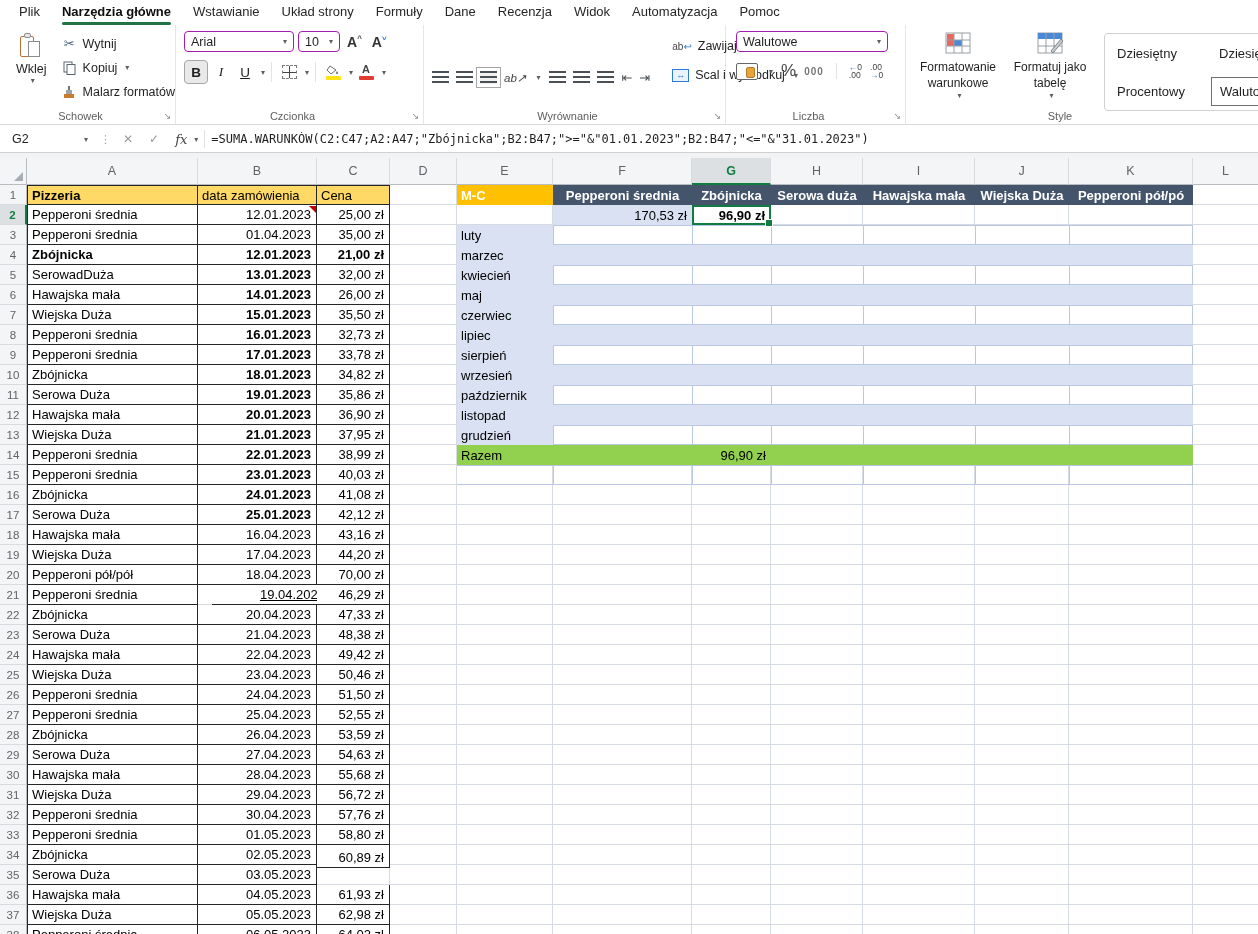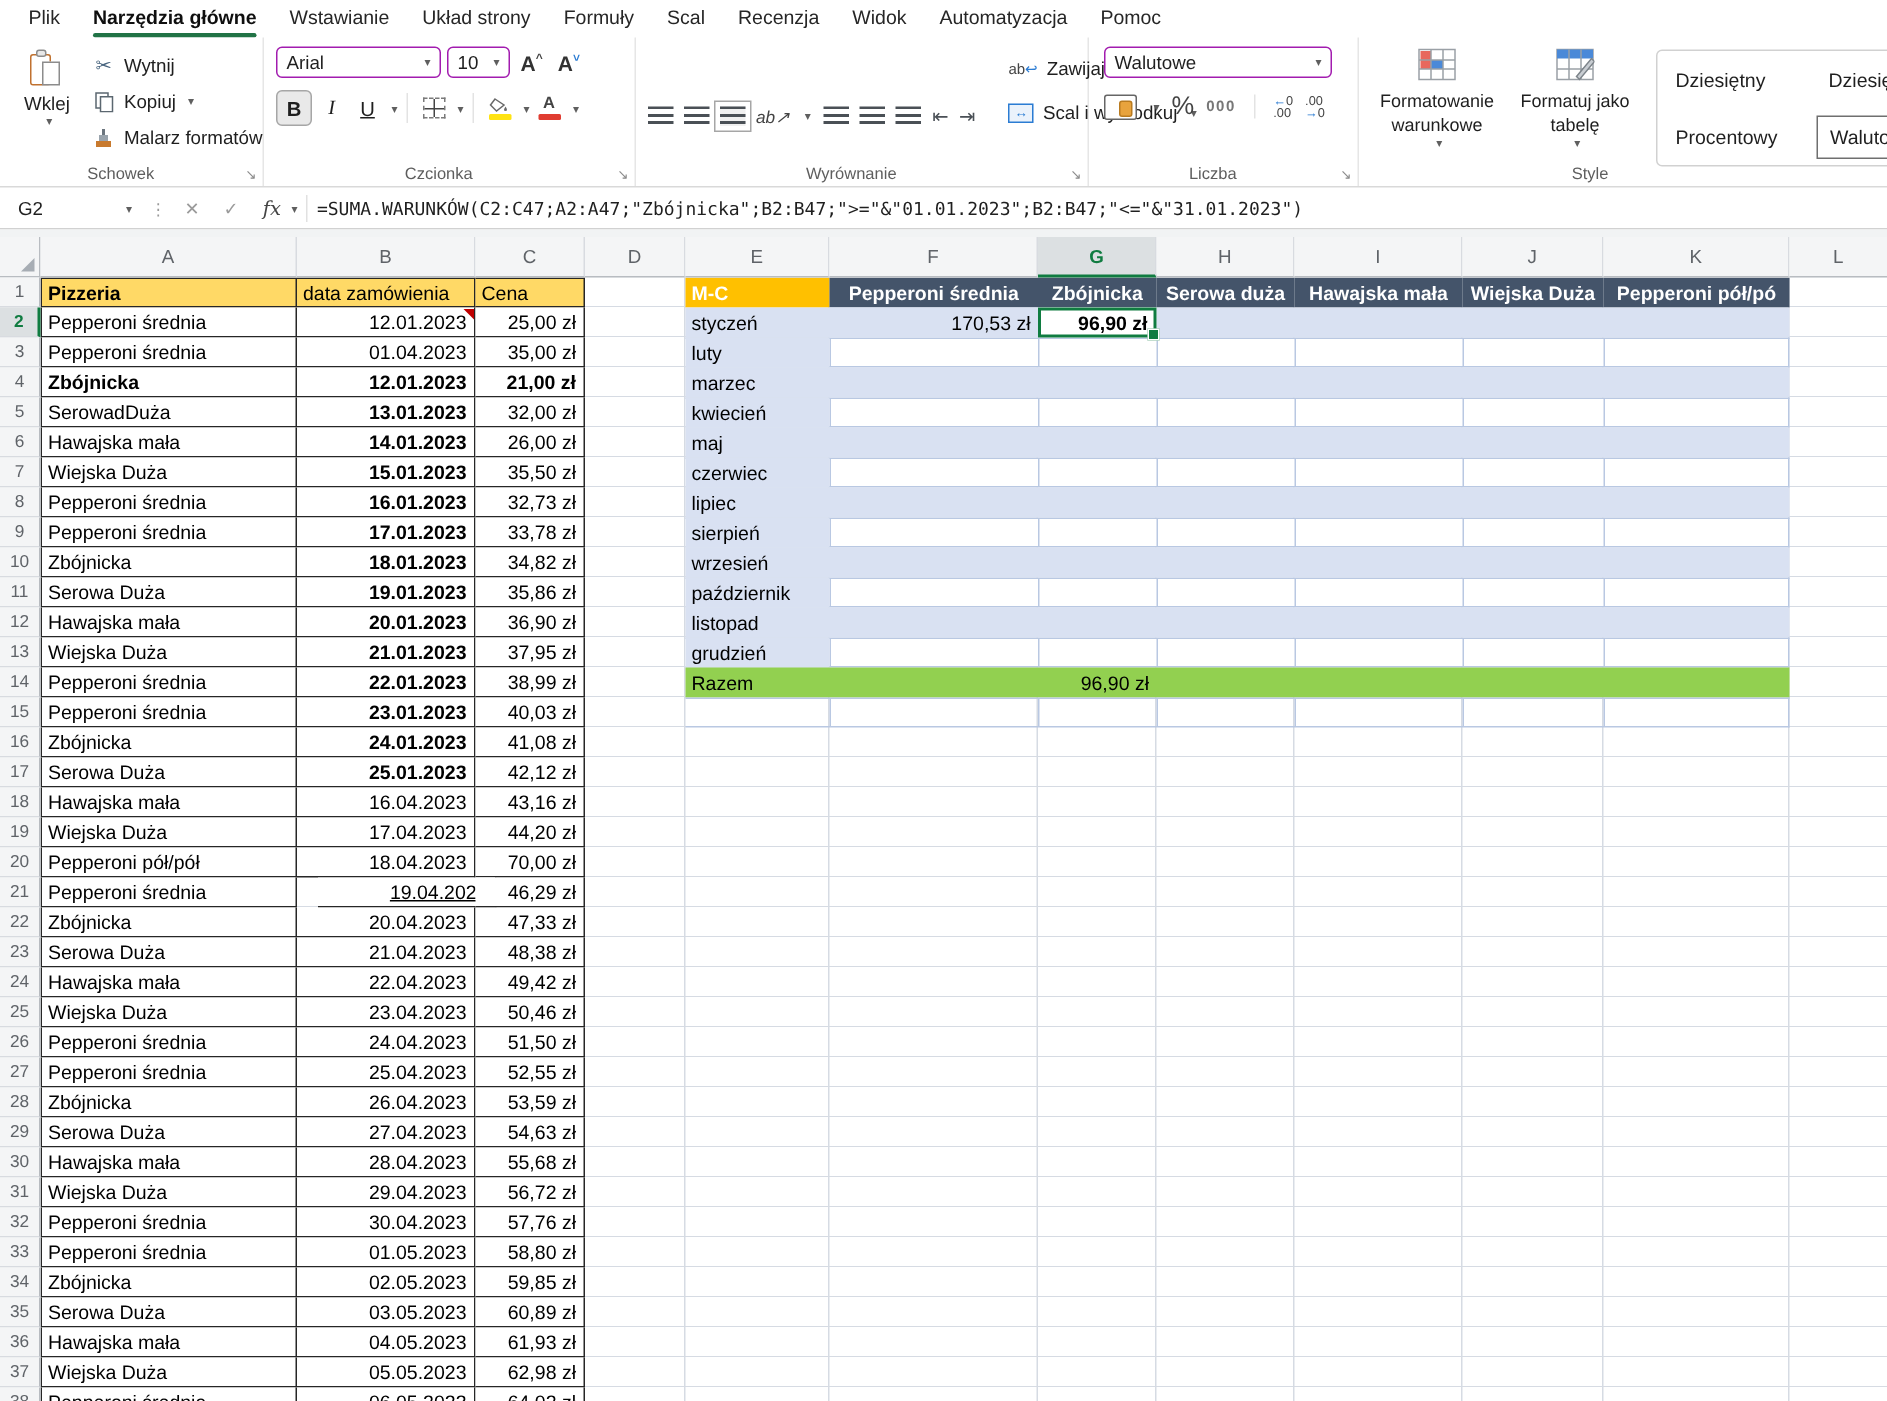--- a/index.html
+++ b/index.html
@@ -120,21 +120,21 @@
 </style>
 </head>
 <body>
 
 <div class="tabs" id="tabbar">
     <div class="tab">Plik</div>
     <div class="tab active">Narzędzia główne</div>
     <div class="tab">Wstawianie</div>
     <div class="tab">Układ strony</div>
     <div class="tab">Formuły</div>
-    <div class="tab">Scal</div>
+    <div class="tab">Dane</div>
     <div class="tab">Recenzja</div>
     <div class="tab">Widok</div>
     <div class="tab">Automatyzacja</div>
     <div class="tab">Pomoc</div>
   </div>
 
 <div class="ribbon">
 
   <div class="group g-schowek">
     <div class="wklej">
@@ -493,38 +493,37 @@
     <div class="cell r bd" style="left: 198px; top: 647px; width: 119px; height: 20px;">30.04.2023</div>
     <div class="cell r bd" style="left: 317px; top: 647px; width: 73px; height: 20px;">57,76 zł</div>
     <div class="cell l bd bl" style="left: 27px; top: 667px; width: 171px; height: 20px;">Pepperoni średnia</div>
     <div class="cell r bd" style="left: 198px; top: 667px; width: 119px; height: 20px;">01.05.2023</div>
     <div class="cell r bd" style="left: 317px; top: 667px; width: 73px; height: 20px;">58,80 zł</div>
     <div class="cell l bd bl" style="left: 27px; top: 687px; width: 171px; height: 20px;">Zbójnicka</div>
     <div class="cell r bd" style="left: 198px; top: 687px; width: 119px; height: 20px;">02.05.2023</div>
     <div class="cell r bd" style="left: 317px; top: 687px; width: 73px; height: 20px;">59,85 zł</div>
     <div class="cell l bd bl" style="left: 27px; top: 707px; width: 171px; height: 20px;">Serowa Duża</div>
     <div class="cell r bd" style="left: 198px; top: 707px; width: 119px; height: 20px;">03.05.2023</div>
-    <div class="cell r bd" style="left: 317px; top: 707px; width: 73px; height: 20px;">60,89 zł</div>
+    <div class="cell r bd" style="left: 317px; top: 690px; width: 73px; height: 20px;">60,89 zł</div>
     <div class="cell l bd bl" style="left: 27px; top: 727px; width: 171px; height: 20px;">Hawajska mała</div>
     <div class="cell r bd" style="left: 198px; top: 727px; width: 119px; height: 20px;">04.05.2023</div>
     <div class="cell r bd" style="left: 317px; top: 727px; width: 73px; height: 20px;">61,93 zł</div>
     <div class="cell l bd bl" style="left: 27px; top: 747px; width: 171px; height: 20px;">Wiejska Duża</div>
     <div class="cell r bd" style="left: 198px; top: 747px; width: 119px; height: 20px;">05.05.2023</div>
     <div class="cell r bd" style="left: 317px; top: 747px; width: 73px; height: 20px;">62,98 zł</div>
     <div class="cell l bd bl" style="left: 27px; top: 767px; width: 171px; height: 20px;">Pepperoni średnia</div>
     <div class="cell r bd" style="left: 198px; top: 767px; width: 119px; height: 20px;">06.05.2023</div>
     <div class="cell r bd" style="left: 317px; top: 767px; width: 73px; height: 20px;">64,02 zł</div>
     <div class="cell orange" style="left: 457px; top: 27px; width: 96px; height: 20px;">M-C</div>
     <div class="cell dark" style="left: 553px; top: 27px; width: 139px; height: 20px;">Pepperoni średnia</div>
     <div class="cell dark" style="left: 692px; top: 27px; width: 79px; height: 20px;">Zbójnicka</div>
     <div class="cell dark" style="left: 771px; top: 27px; width: 92px; height: 20px;">Serowa duża</div>
     <div class="cell dark" style="left: 863px; top: 27px; width: 112px; height: 20px;">Hawajska mała</div>
     <div class="cell dark" style="left: 975px; top: 27px; width: 94px; height: 20px;">Wiejska Duża</div>
     <div class="cell dark" style="left: 1069px; top: 27px; width: 124px; height: 20px;">Pepperoni pół/pó</div>
-    <div class="cell band l" style="left: 457px; top: 47px; width: 736px; height: 20px;">styczeń</div>
     <div class="wcell" style="left: 457px; top: 67px; width: 736px; height: 20px;">
       <div class="wv" style="left: 96px;"></div>
       <div class="wv" style="left: 235px;"></div>
       <div class="wv" style="left: 314px;"></div>
       <div class="wv" style="left: 406px;"></div>
       <div class="wv" style="left: 518px;"></div>
       <div class="wv" style="left: 612px;"></div>
     </div>
     <div class="cell band l" style="left: 457px; top: 67px; width: 96px; height: 20px;">luty</div>
     <div class="cell band l" style="left: 457px; top: 87px; width: 736px; height: 20px;">marzec</div>

